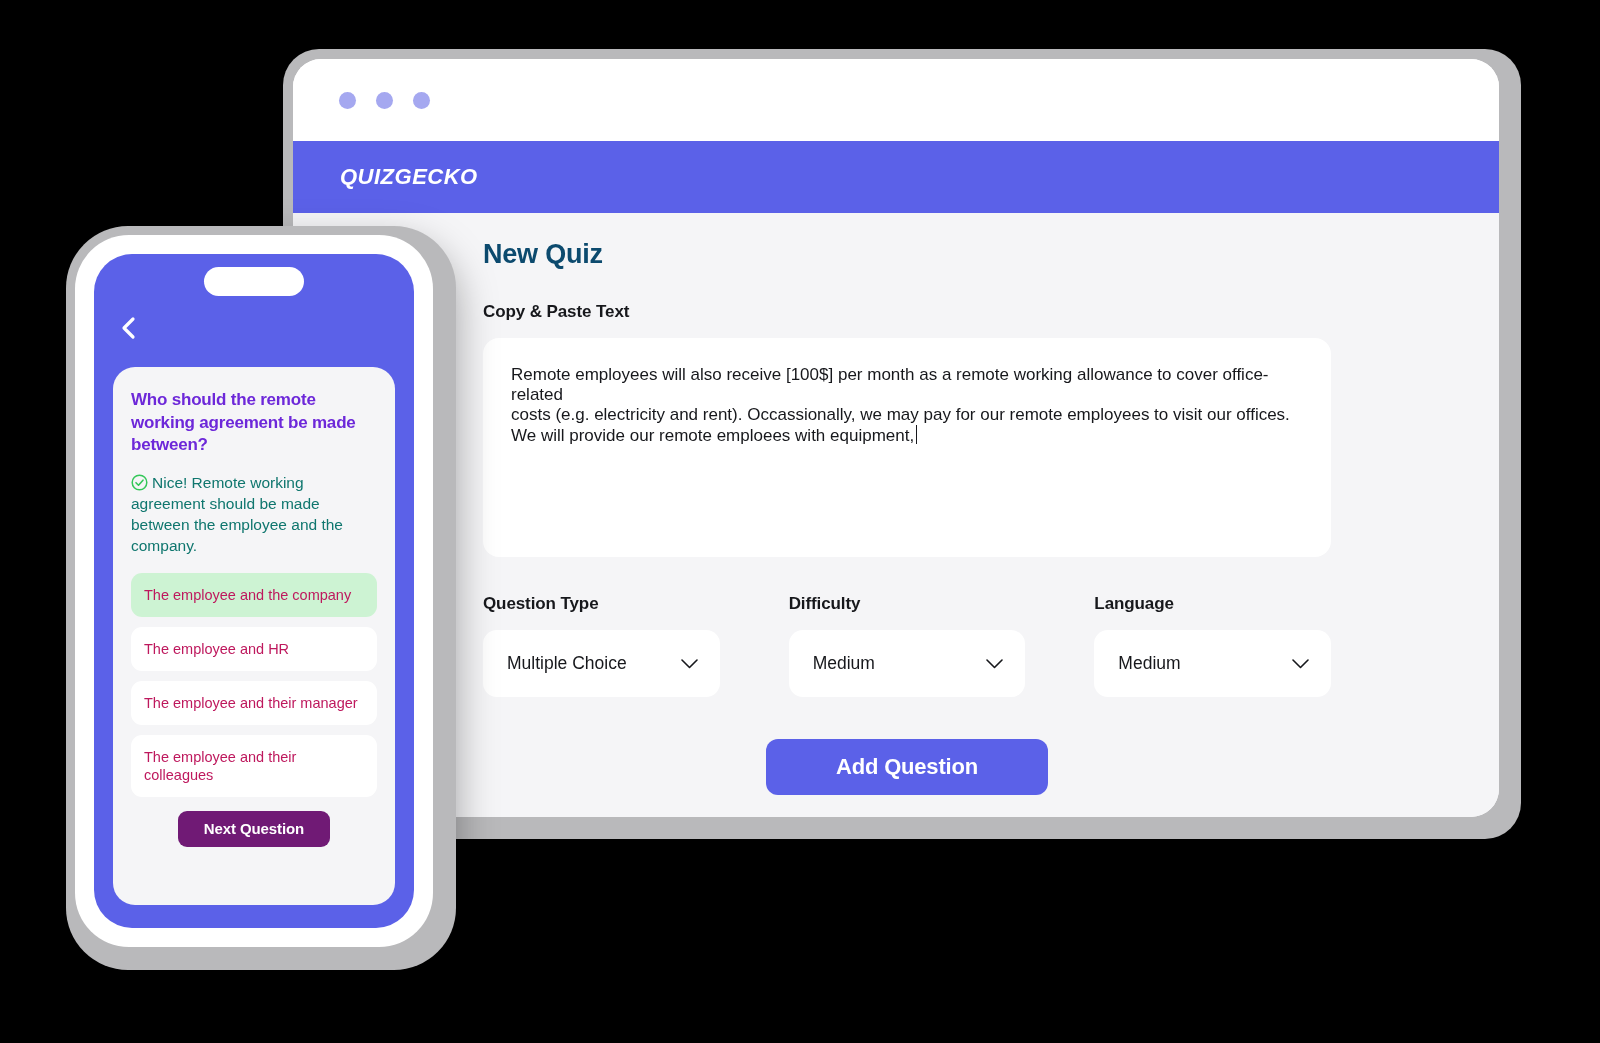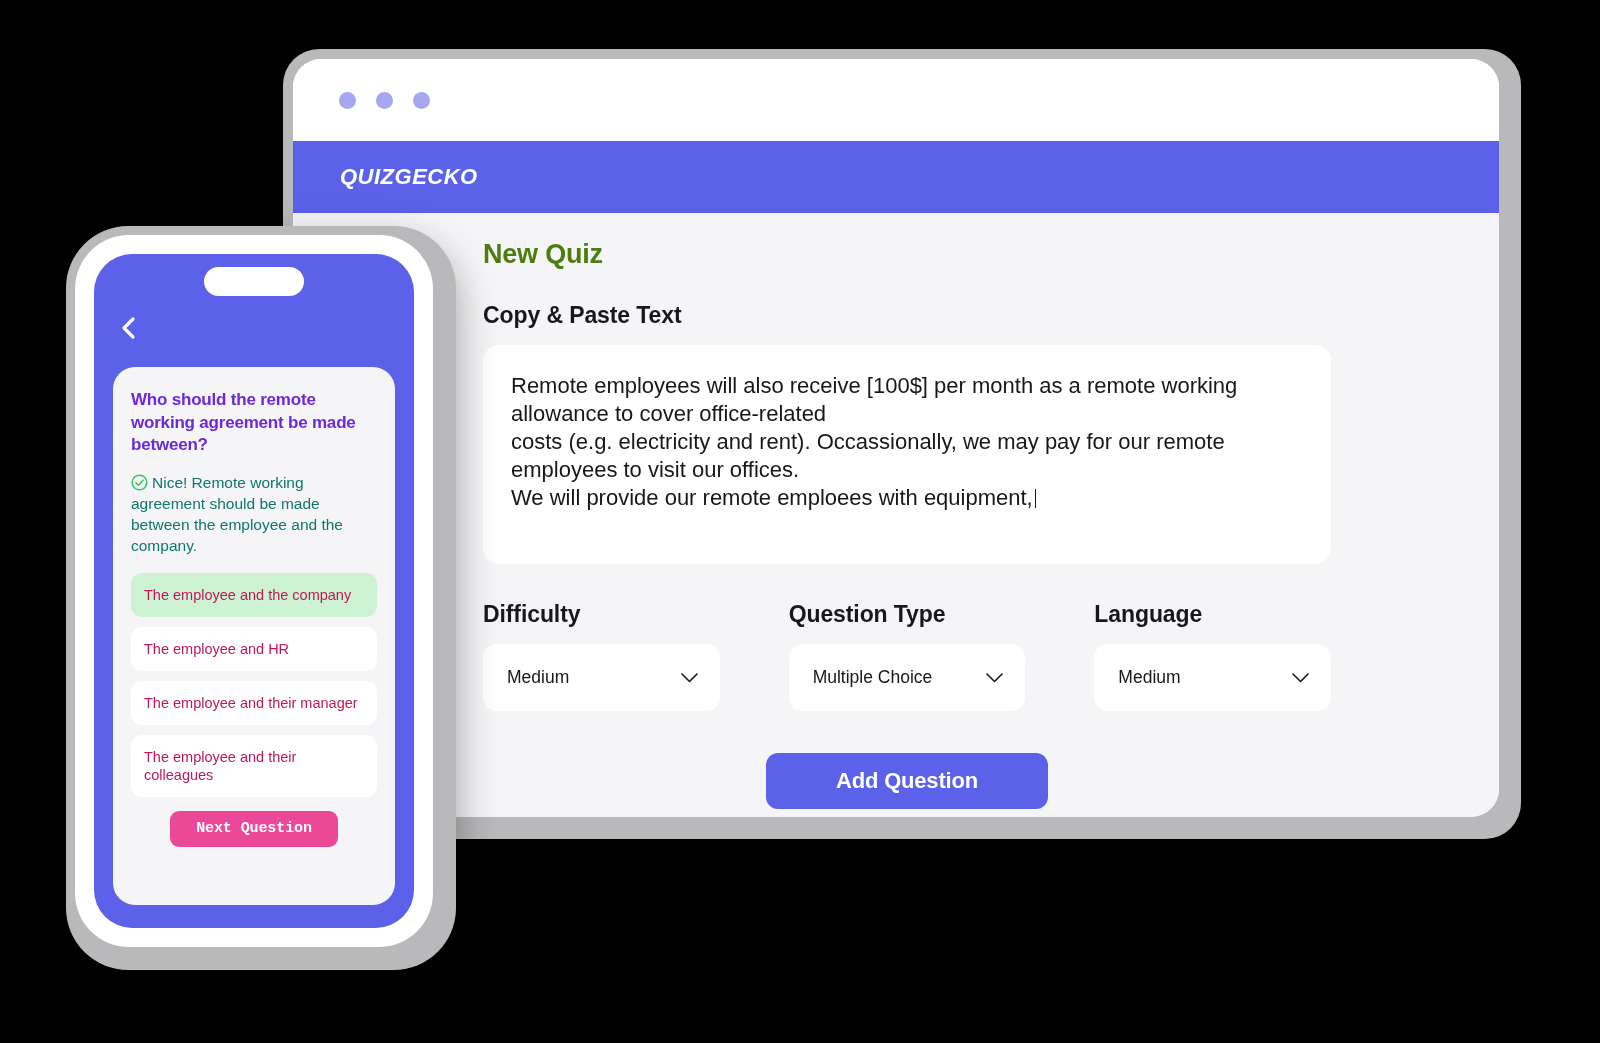--- a/index.html
+++ b/index.html
@@ -65,45 +65,45 @@
     font-style: italic;
     letter-spacing: 0.5px;
   }
   .browser-body {
     background: #f5f5f7;
     height: calc(100% - 154px);
     padding: 26px 47px 0 190px;
     box-sizing: border-box;
   }
   .page-title {
-    color: #4d7c0f;
+    color: #0c4a6e;
     font-size: 27px;
     font-weight: 700;
     margin: 0 0 32px 0;
     letter-spacing: -0.2px;
   }
   .field-label {
-    font-size: 23px;
+    font-size: 17px;
     font-weight: 700;
     color: #17181c;
     margin-bottom: 16px;
     letter-spacing: -0.1px;
   }
   .textarea-box {
     background: #ffffff;
     border-radius: 16px;
     height: 219px;
     box-sizing: border-box;
     padding: 27px 28px;
     width: 848px;
   }
   .textarea-line {
-    font-size: 22px;
+    font-size: 17px;
     color: #17181c;
-    line-height: 28px;
+    line-height: 20px;
     white-space: pre-wrap;
   }
   .caret {
     display: inline-block;
     width: 1px;
     height: 19px;
     background: #17181c;
     vertical-align: -3px;
     margin-left: 2px;
   }
@@ -247,29 +247,29 @@
     margin-bottom: 10px;
     cursor: pointer;
   }
   .option.correct { background: #cdf3d3; }
   .next-wrap {
     display: flex;
     justify-content: center;
     margin-top: 14px;
   }
   .btn-next {
-    background: #ec4899;
+    background: #701a75;
     color: #ffffff;
     border: none;
     border-radius: 9px;
     font-size: 15px;
     font-weight: 700;
     padding: 0 26px;
     height: 36px;
-    font-family: Liberation Mono, monospace;
+    font-family: Liberation Sans, sans-serif;
     letter-spacing: -0.1px;
     cursor: pointer;
   }
 </style>
 </head>
 <body>
 
 <div class="browser-frame">
   <div class="browser-frame-inner">
 
@@ -289,46 +289,46 @@
 
       <div class="field-label">Copy &amp; Paste Text</div>
 
       <div class="textarea-box">
         <div class="textarea-line">Remote employees will also receive [100$] per month as a remote working allowance to cover office-related</div>
         <div class="textarea-line">costs (e.g. electricity and rent). Occassionally, we may pay for our remote employees to visit our offices.</div>
         <div class="textarea-line"><span>We will provide our remote emploees with equipment,</span><span class="caret"></span></div>
       </div>
 
       <div class="selects-row">
+
+        <div class="select-group">
+          <div class="field-label">Question Type</div>
+          <div class="select-box">
+            <span class="select-value">Multiple Choice</span>
+            <span class="chevron-down">
+              <svg viewBox="0 0 17 10" width="17" height="10">
+                  <path d="M1 1 L8.5 8.5 L16 1" fill="none" stroke="#17181c" stroke-width="1.6" stroke-linecap="round" stroke-linejoin="round"></path>
+                </svg>
+            </span>
+          </div>
+        </div>
 
         <div class="select-group">
           <div class="field-label">Difficulty</div>
           <div class="select-box">
             <span class="select-value">Medium</span>
             <span class="chevron-down">
               <svg viewBox="0 0 17 10" width="17" height="10">
                   <path d="M1 1 L8.5 8.5 L16 1" fill="none" stroke="#17181c" stroke-width="1.6" stroke-linecap="round" stroke-linejoin="round"></path>
                 </svg>
             </span>
           </div>
         </div>
 
         <div class="select-group">
-          <div class="field-label">Question Type</div>
-          <div class="select-box">
-            <span class="select-value">Multiple Choice</span>
-            <span class="chevron-down">
-              <svg viewBox="0 0 17 10" width="17" height="10">
-                  <path d="M1 1 L8.5 8.5 L16 1" fill="none" stroke="#17181c" stroke-width="1.6" stroke-linecap="round" stroke-linejoin="round"></path>
-                </svg>
-            </span>
-          </div>
-        </div>
-
-        <div class="select-group">
           <div class="field-label">Language</div>
           <div class="select-box">
             <span class="select-value">Medium</span>
             <span class="chevron-down">
               <svg viewBox="0 0 17 10" width="17" height="10">
                   <path d="M1 1 L8.5 8.5 L16 1" fill="none" stroke="#17181c" stroke-width="1.6" stroke-linecap="round" stroke-linejoin="round"></path>
                 </svg>
             </span>
           </div>
         </div>

